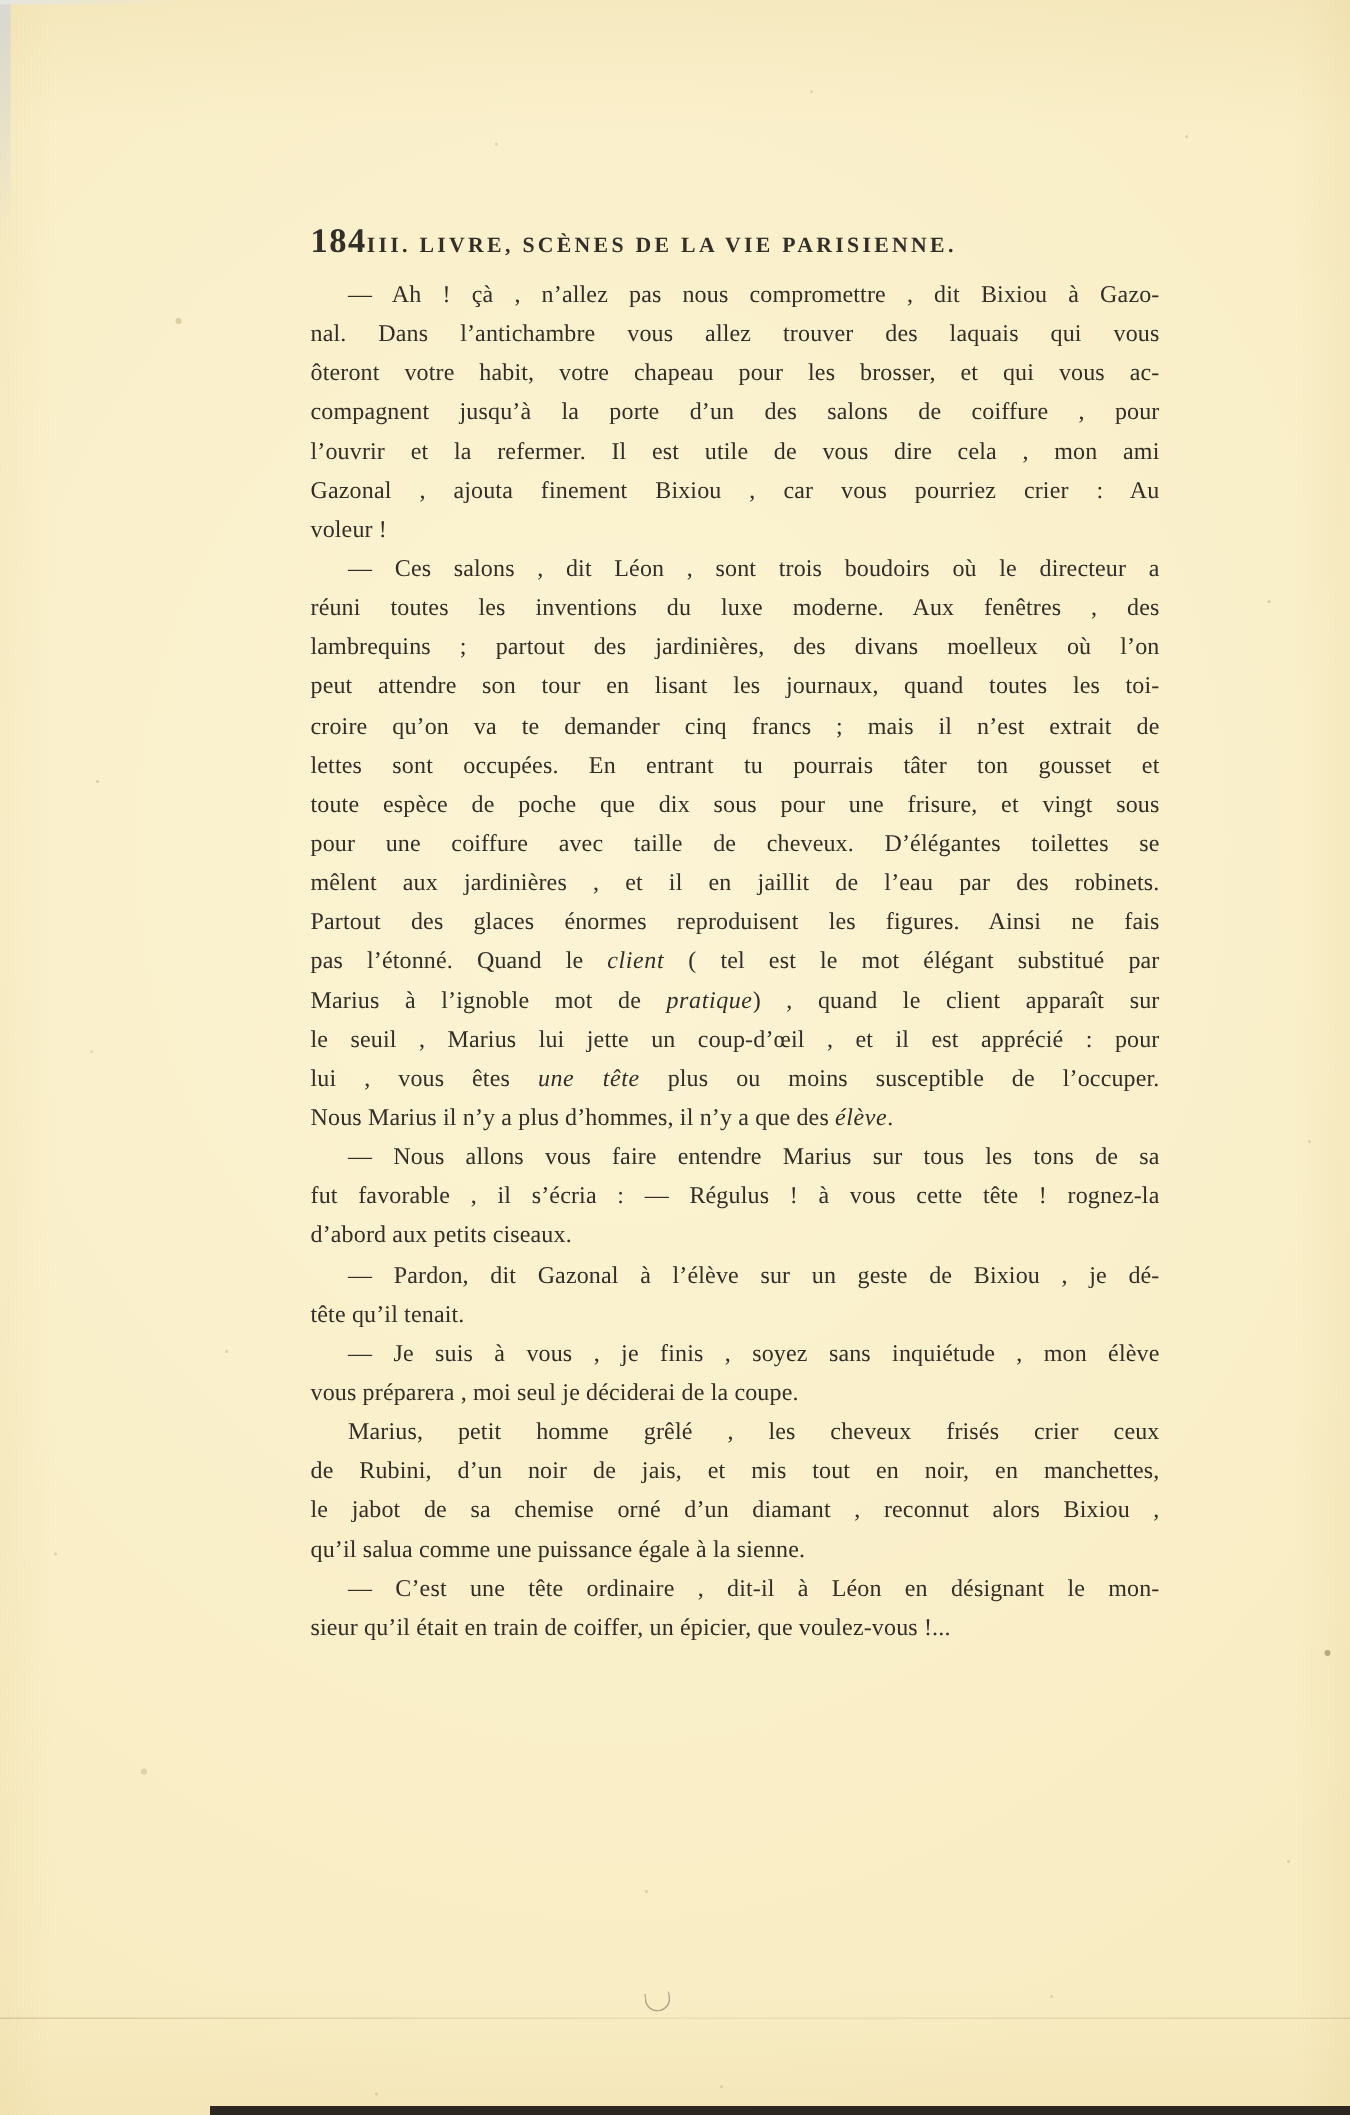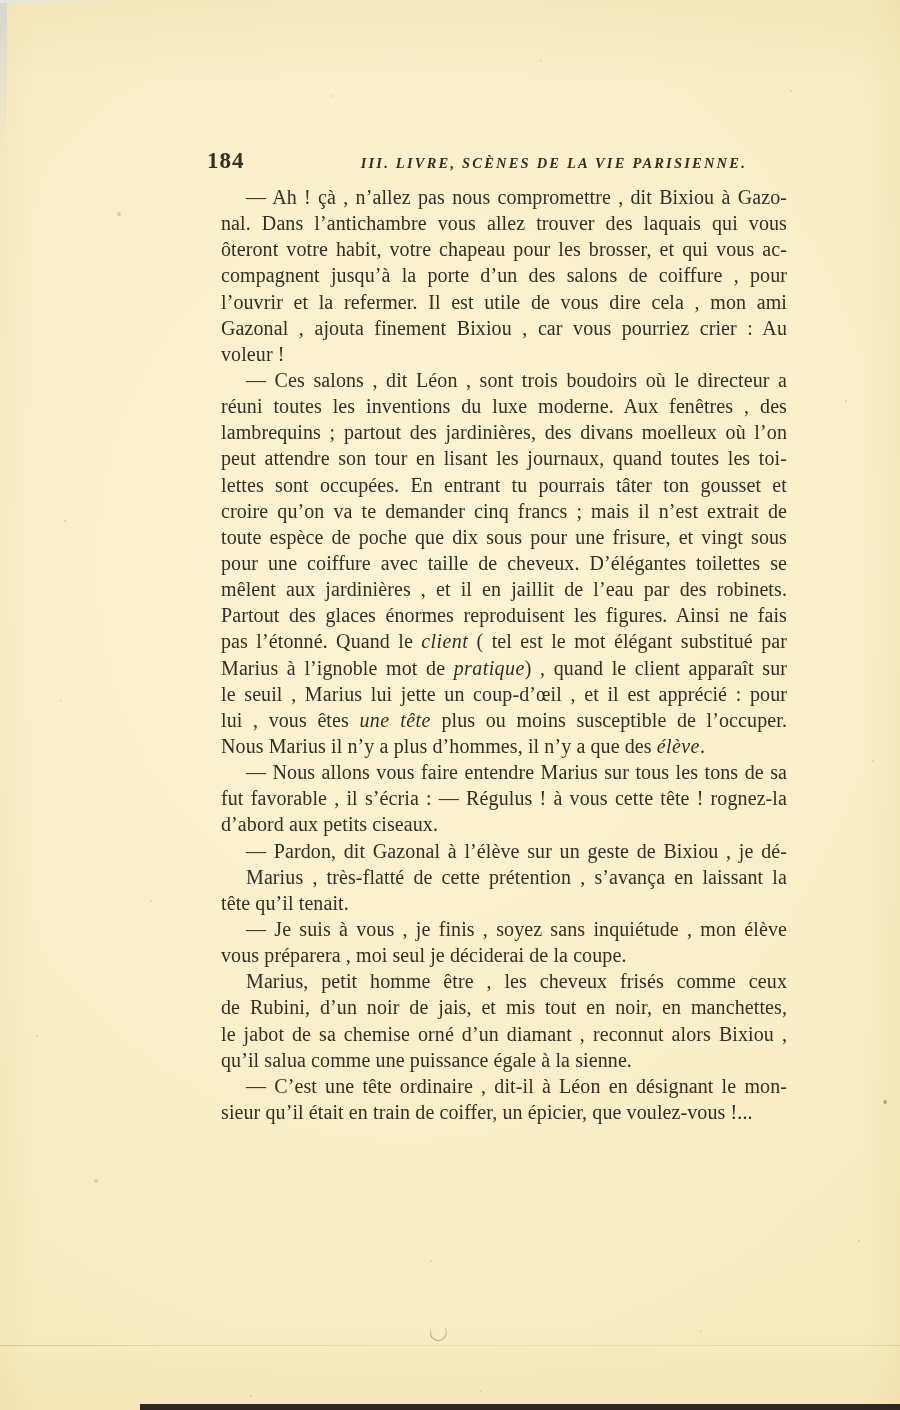--- a/index.html
+++ b/index.html
@@ -62,27 +62,27 @@
     background:#2c2721;
   }
   .header{
     position:absolute;left:207px;top:148px;width:566px;
     display:flex;align-items:baseline;
   }
   .pagenum{
     font-size:23px;letter-spacing:1px;font-weight:bold;
   }
   .running-title{
-    flex:1;text-align:right;
+    flex:1;text-align:left;
     font-size:14.5px;font-weight:bold;letter-spacing:2.2px;
-    padding-right:26px;white-space:nowrap;font-style:italic;
+    padding-right:26px;white-space:nowrap;
   }
   .text-block{
-    position:absolute;left:221px;top:184px;width:566px;
-    font-size:20px;line-height:26.15px;
+    position:absolute;left:207px;top:184px;width:566px;
+    font-size:16px;line-height:26.15px;
     letter-spacing:.1px;
   }
   .line{
     text-align:justify;
     text-align-last:justify;
     white-space:normal;
     height:26.15px;overflow:visible;
   }
   .line.last{text-align-last:left;}
   .line.indent{text-indent:25px;}
@@ -106,40 +106,39 @@
       <div class="line">nal.  Dans  l’antichambre  vous  allez  trouver  des  laquais  qui  vous</div>
       <div class="line">ôteront votre habit, votre chapeau pour les brosser, et qui vous ac-</div>
       <div class="line">compagnent  jusqu’à  la  porte  d’un  des  salons  de  coiffure ,  pour</div>
       <div class="line">l’ouvrir  et  la  refermer.  Il  est  utile  de  vous  dire  cela ,  mon  ami</div>
       <div class="line">Gazonal ,  ajouta  finement  Bixiou ,  car  vous  pourriez  crier :  Au</div>
       <div class="line last">voleur !</div>
       <div class="line indent">— Ces salons , dit Léon , sont trois boudoirs où le directeur a</div>
       <div class="line">réuni  toutes  les  inventions  du  luxe  moderne.  Aux  fenêtres ,  des</div>
       <div class="line">lambrequins ; partout des jardinières, des divans moelleux où l’on</div>
       <div class="line">peut attendre son tour en lisant les journaux, quand toutes les toi-</div>
+      <div class="line">croire qu’on  va  te  demander  cinq  francs ;  mais  il  n’est  extrait  de</div>
       <div class="line">lettes sont occupées.  En  entrant  tu  pourrais  tâter  ton  gousset  et</div>
-      <div class="line">croire qu’on  va  te  demander  cinq  francs ;  mais  il  n’est  extrait  de</div>
       <div class="line">toute espèce de poche que dix sous pour une frisure, et vingt sous</div>
       <div class="line">pour  une  coiffure  avec  taille  de  cheveux.  D’élégantes  toilettes  se</div>
       <div class="line">mêlent  aux  jardinières ,  et  il  en  jaillit  de  l’eau  par  des  robinets.</div>
       <div class="line">Partout des glaces énormes reproduisent les figures.  Ainsi ne fais</div>
       <div class="line"><span>pas l’étonné.  Quand le </span><i>client</i><span>  ( tel est le mot élégant substitué par</span></div>
       <div class="line"><span>Marius à l’ignoble mot de </span><i>pratique</i><span>) ,  quand le client apparaît sur</span></div>
       <div class="line">le seuil ,  Marius lui jette un coup-d’œil ,  et il est apprécié :  pour</div>
       <div class="line"><span>lui ,  vous êtes </span><i>une tête</i><span> plus ou moins susceptible de l’occuper.</span></div>
       <div class="line last"><span>Nous Marius il n’y a plus d’hommes, il n’y a que des </span><i>élève</i><span>.</span></div>
       <div class="line indent">— Nous allons vous faire entendre Marius sur tous les tons de sa</div>
       <div class="line">fut favorable , il s’écria : — Régulus ! à vous cette tête ! rognez-la</div>
       <div class="line last">d’abord aux petits ciseaux.</div>
       <div class="line indent">— Pardon, dit Gazonal à l’élève sur un geste de Bixiou , je dé-</div>
-      <div class="line indent">Marius ,  très-flatté  de  cette  prétention ,  s’avança  en  laissant  la</div>
       <div class="line last">tête qu’il tenait.</div>
       <div class="line indent">— Je suis à vous ,  je finis ,  soyez sans inquiétude ,  mon élève</div>
       <div class="line last">vous préparera , moi seul je déciderai de la coupe.</div>
-      <div class="line indent">Marius,  petit  homme  être ,  les  cheveux  frisés  comme  ceux</div>
+      <div class="line indent">Marius,  petit  homme  grêlé ,  les  cheveux  frisés  crier  ceux</div>
       <div class="line">de Rubini, d’un noir de jais, et mis tout en noir, en manchettes,</div>
       <div class="line">le jabot de sa chemise orné d’un diamant , reconnut alors Bixiou ,</div>
       <div class="line last">qu’il salua comme une puissance égale à la sienne.</div>
       <div class="line indent">— C’est une tête ordinaire , dit-il à Léon en désignant le mon-</div>
       <div class="line last">sieur qu’il était en train de coiffer, un épicier, que voulez-vous !...</div>
     </div>
 
   <div class="crease"></div>
   <div class="pencil-mark"></div>
   <div class="bottom-strip"></div>

